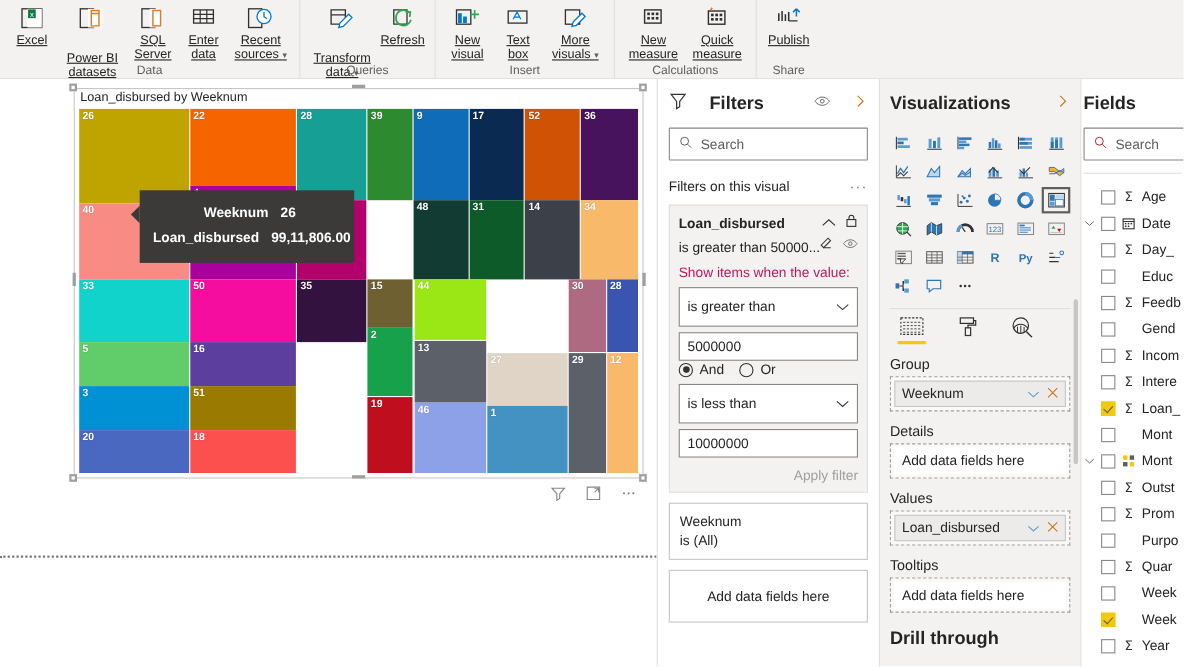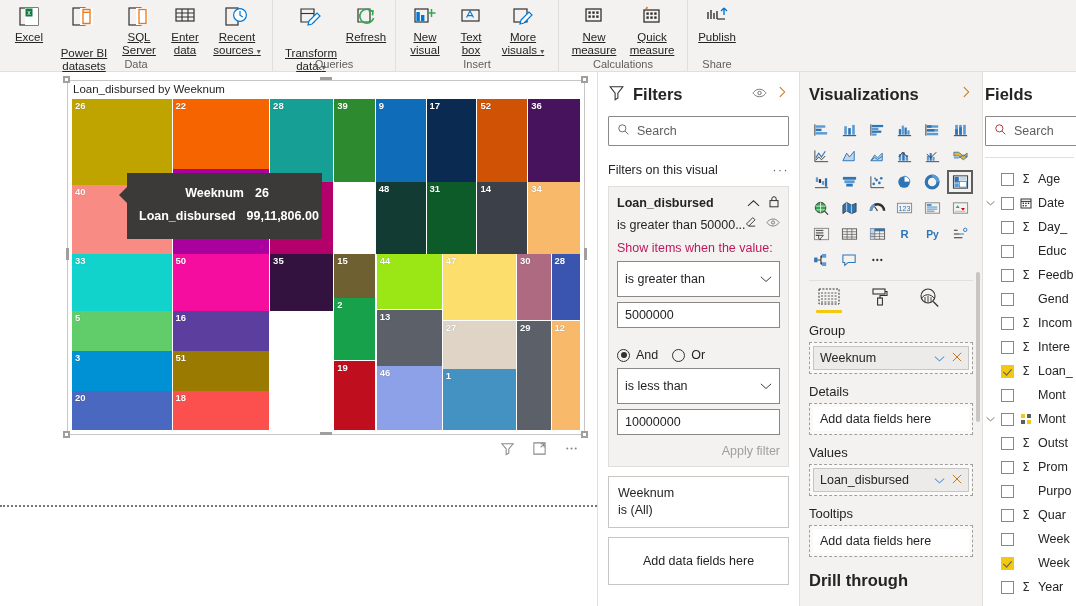--- a/index.html
+++ b/index.html
@@ -82,21 +82,21 @@
   }
   .va-btn { width: 18px; height: 18px; display: flex; align-items: center; justify-content: center; cursor: pointer; }
 
   
   .filters {
     position: absolute; left: 597px; top: 72px; width: 202px; height: 534px;
     background: #ffffff; border-left: 1px solid #e1dfdd;
     padding: 0 10px;
   }
   .pane-head {
-    display: flex; align-items: center; height: 44px; gap: 8px;
+    display: flex; align-items: center; height: 44px; gap: 20px;
   }
   .pane-title { font-size: 16.5px; font-weight: bold; color: #252423; }
   .pane-head-spacer { flex: 1; }
   .search-box {
     height: 30px; border: 1px solid #8a8886; border-radius: 1px;
     display: flex; align-items: center; gap: 7px; padding: 0 8px;
     font-size: 12.5px; color: #605e5c; background: #fff;
   }
   .search-box .ph { color: #605e5c; }
   .sec-head {
@@ -116,21 +116,21 @@
   .fc-label { font-size: 12.5px; color: #be185d; margin-top: 9px; }
   .fc-select {
     margin-top: 6px; height: 26px; background: #fff; border: 1px solid #8a8886;
     display: flex; align-items: center; padding: 17px 7px; font-size: 12.5px; color: #252423;
   }
   .fc-select .chev { margin-left: auto; }
   .fc-input {
     margin-top: 5px; height: 26px; background: #fff; border: 1px solid #8a8886;
     display: flex; align-items: center; padding: 0 7px; font-size: 12.5px; color: #252423;
   }
-  .fc-radios { display: flex; align-items: center; gap: 6px; margin-top: 20px; font-size: 12.5px; }
+  .fc-radios { display: flex; align-items: center; gap: 6px; margin-top: 1px; font-size: 12.5px; }
   .radio { width: 13px; height: 13px; border: 1px solid #323130; border-radius: 50%; position: relative; }
   .radio.on::after {
     content: ""; position: absolute; left: 2.5px; top: 2.5px; width: 6px; height: 6px;
     background: #323130; border-radius: 50%;
   }
   .apply { text-align: right; font-size: 12.5px; color: #a19f9d; margin-top: 9px; }
   .filter-card.plain {
     background: #ffffff; border: 1px solid #c8c6c4; margin-top: 9px;
     padding: 8px 9px; line-height: 17px; font-size: 12.5px;
   }
@@ -482,23 +482,20 @@
             <span>34</span>
           </div>
           <div class="tile" style="left: 60%; top: 46.9%; width: 12.8%; height: 16.5%; background: rgb(155, 231, 21);">
             <span>44</span>
           </div>
           <div class="tile" style="left: 60%; top: 63.6%; width: 12.8%; height: 17%; background: rgb(92, 96, 105);">
             <span>13</span>
           </div>
           <div class="tile" style="left: 60%; top: 80.8%; width: 12.8%; height: 19.2%; background: rgb(141, 161, 232);">
             <span>46</span>
-          </div>
-          <div class="tile" style="left: 73%; top: 46.9%; width: 14.4%; height: 20%; background: rgb(252, 222, 108);">
-            <span>47</span>
           </div>
           <div class="tile" style="left: 73%; top: 67.1%; width: 14.4%; height: 14.4%; background: rgb(223, 212, 198);">
             <span>27</span>
           </div>
           <div class="tile" style="left: 73%; top: 81.7%; width: 14.4%; height: 18.3%; background: rgb(67, 146, 194);">
             <span>1</span>
           </div>
           <div class="tile" style="left: 87.6%; top: 46.9%; width: 6.6%; height: 20%; background: rgb(174, 106, 128);">
             <span>30</span>
           </div>

